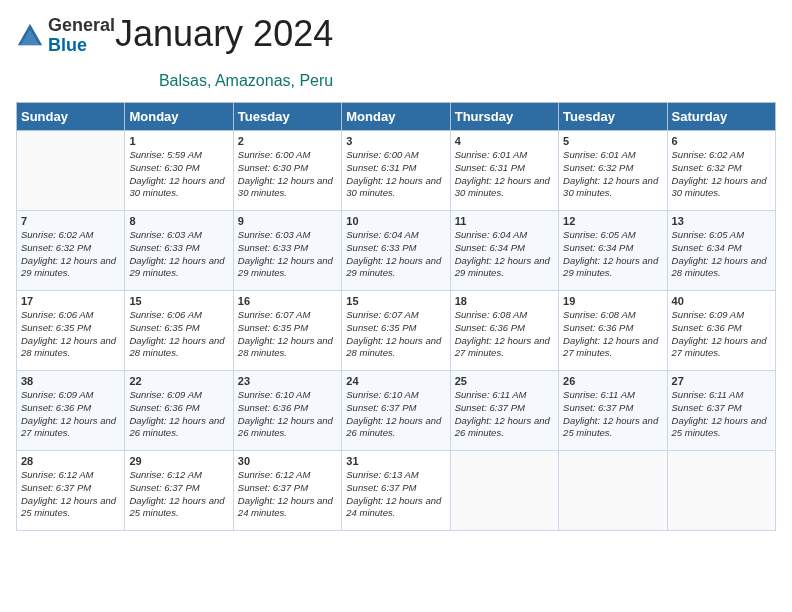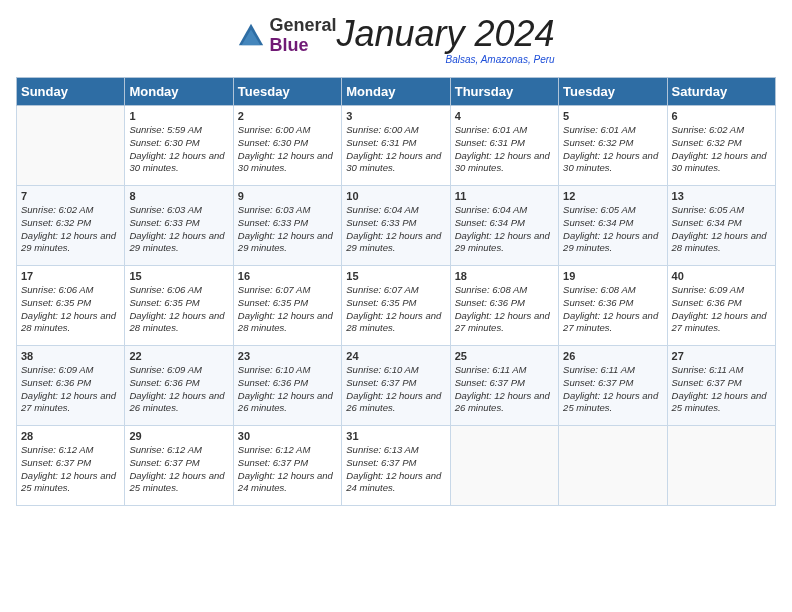--- a/index.html
+++ b/index.html
@@ -9,54 +9,53 @@
       width: 792px;
       height: 612px;
       overflow: hidden;
     }
     .container {
       width: 792px;
       padding: 16px 16px 10px 16px;
     }
     .header {
       display: flex;
-      justify-content: center;
+      justify-content: flex-start;
       align-items: flex-start;
       margin-bottom: 12px;
     }
     .logo {
       display: flex;
       align-items: center;
       gap: 4px;
     }
     .logo-text {
       font-size: 18px;
       font-weight: bold;
       line-height: 1.1;
     }
     .logo-general { color: #333; }
-    .logo-blue { color: #701a75; }
+    .logo-blue { color: #0369a1; }
     .logo-icon {
       width: 28px;
       height: 28px;
     }
     .title-block {
       text-align: right;
-      font-style: italic;
     }
     .month-title {
       font-size: 36px;
       font-weight: normal;
       color: #222;
       line-height: 1;
     }
     .subtitle {
-      font-size: 10px;
-      color: #1d4ed8;
-      margin-top: 2px;
+      font-size: 16px;
+      color: #0f766e;
+      margin-top: 20px;
     }
     table {
       width: 100%;
       border-collapse: collapse;
       table-layout: fixed;
     }
     thead tr th {
       background-color: #2e6da4;
       color: #fff;
       font-size: 13px;

